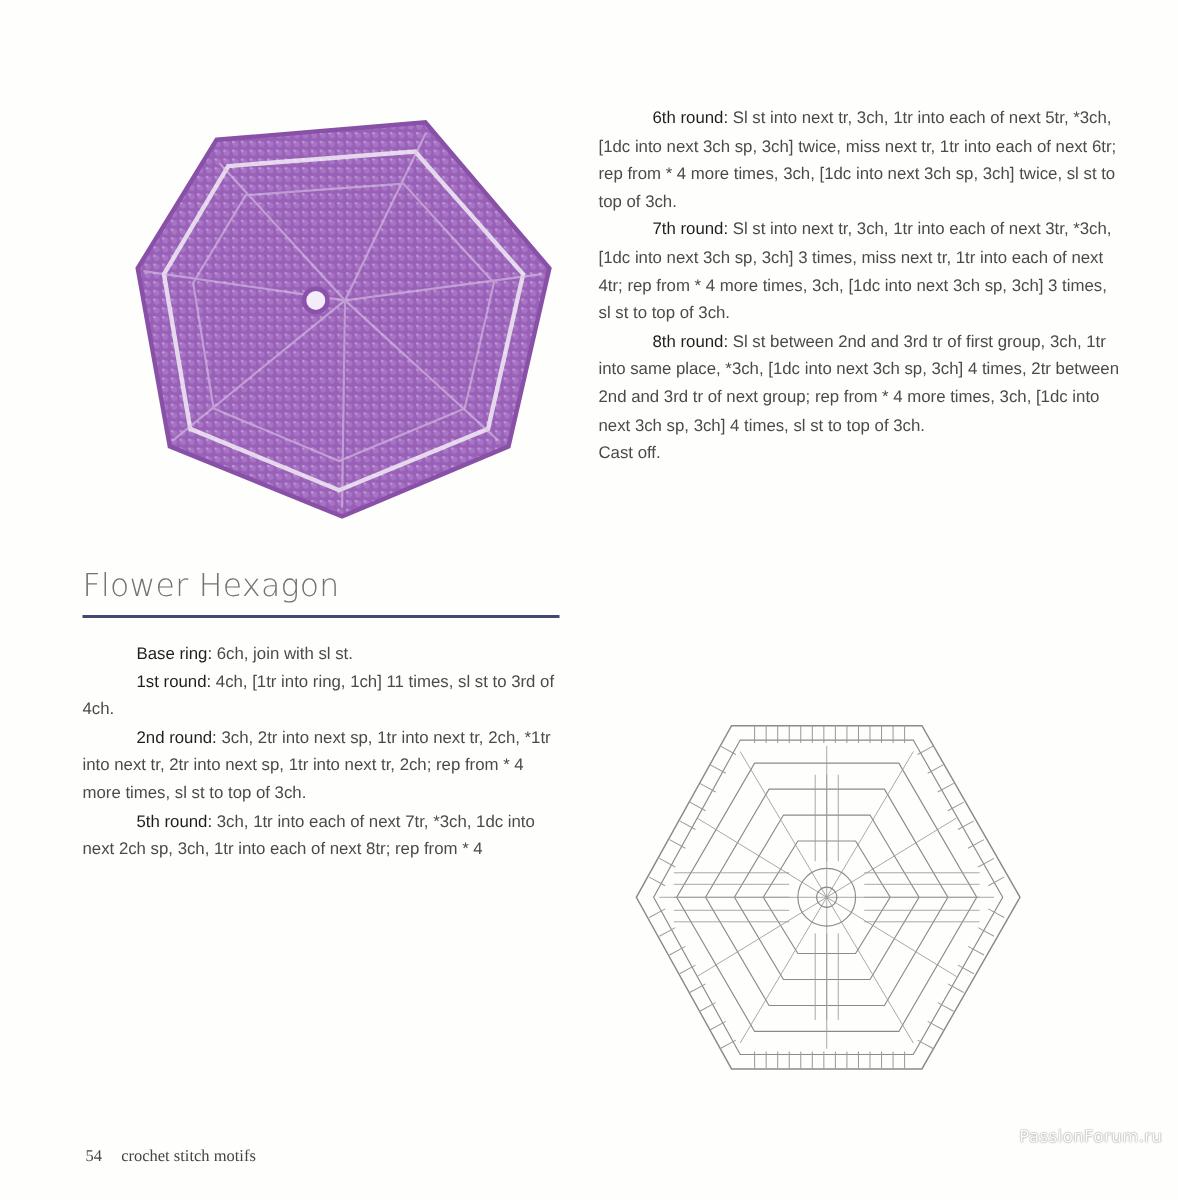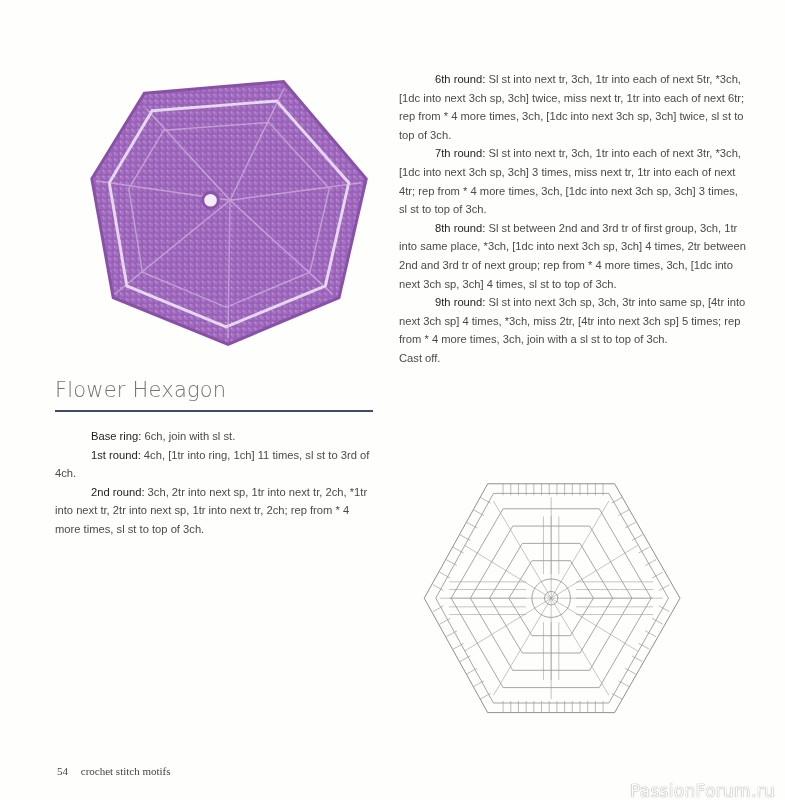--- a/index.html
+++ b/index.html
@@ -31,22 +31,22 @@
   .para b { color: #1e1e1e; font-weight: normal; margin-left: 36px; }
   .chart {
     position: absolute; left: 420px; top: 478px; width: 270px; height: 250px;
   }
   .footer {
     position: absolute; left: 57px; top: 765px;
     font-family: "Liberation Serif", serif; font-size: 11px; color: #444;
   }
   .footer .num { margin-right: 10px; }
   .watermark {
-    position: absolute; right: 10px; top: 781px;
-    font-family: "DejaVu Sans", sans-serif; font-size: 17px;
+    position: absolute; right: 10px; top: 751px;
+    font-family: "DejaVu Sans", sans-serif; font-size: 11px;
     color: #fff; letter-spacing: 0.3px;
     text-shadow: 0 0 1px #999, 0 0 1px #999;
   }
 </style>
 </head>
 <body>
 
 <div class="page">
 
   <svg class="photo" viewBox="0 0 300 300">
@@ -74,27 +74,27 @@
     <circle cx="130" cy="140" r="8" fill="#f4ecf8" stroke="#8a52aa" stroke-width="3"></circle>
   </svg>
 
   <div class="title">Flower Hexagon</div>
   <div class="rule"></div>
 
   <div class="col col-left">
     <p class="para"><b>Base ring:</b><span> 6ch, join with sl st.</span></p>
     <p class="para"><b>1st round:</b><span> 4ch, [1tr into ring, 1ch] 11 times, sl st to 3rd of 4ch.</span></p>
     <p class="para"><b>2nd round:</b><span> 3ch, 2tr into next sp, 1tr into next tr, 2ch, *1tr into next tr, 2tr into next sp, 1tr into next tr, 2ch; rep from * 4 more times, sl st to top of 3ch.</span></p>
+    <p class="para"><b>5th round:</b><span> 3ch, 1tr into each of next 7tr, *3ch, 1dc into next 2ch sp, 3ch, 1tr into each of next 8tr; rep from * 4</span></p>
   </div>
 
   <div class="col col-right">
     <p class="para"><b>6th round:</b><span> Sl st into next tr, 3ch, 1tr into each of next 5tr, *3ch, [1dc into next 3ch sp, 3ch] twice, miss next tr, 1tr into each of next 6tr; rep from * 4 more times, 3ch, [1dc into next 3ch sp, 3ch] twice, sl st to top of 3ch.</span></p>
     <p class="para"><b>7th round:</b><span> Sl st into next tr, 3ch, 1tr into each of next 3tr, *3ch, [1dc into next 3ch sp, 3ch] 3 times, miss next tr, 1tr into each of next 4tr; rep from * 4 more times, 3ch, [1dc into next 3ch sp, 3ch] 3 times, sl st to top of 3ch.</span></p>
     <p class="para"><b>8th round:</b><span> Sl st between 2nd and 3rd tr of first group, 3ch, 1tr into same place, *3ch, [1dc into next 3ch sp, 3ch] 4 times, 2tr between 2nd and 3rd tr of next group; rep from * 4 more times, 3ch, [1dc into next 3ch sp, 3ch] 4 times, sl st to top of 3ch.</span></p>
-    <p class="para"><b>9th round:</b><span> Sl st into next 3ch sp, 3ch, 3tr into same sp, [4tr into next 3ch sp] 4 times, *3ch, miss 2tr, [4tr into next 3ch sp] 5 times; rep from * 4 more times, 3ch, join with a sl st to top of 3ch.</span></p>
     <p class="para"><span>Cast off.</span></p>
   </div>
 
   <svg class="chart" viewBox="0 0 280 260">
     <g fill="none" stroke="#8a8a8a" stroke-width="0.8">
 
       <polygon points="70,6 202,6 270,125 202,244 70,244 4,125" stroke-width="1"></polygon>
       <polygon points="76,16 196,16 258,125 196,234 76,234 16,125"></polygon>
 
       <g id="ticks" stroke="#9a9a9a" stroke-width="0.7">

